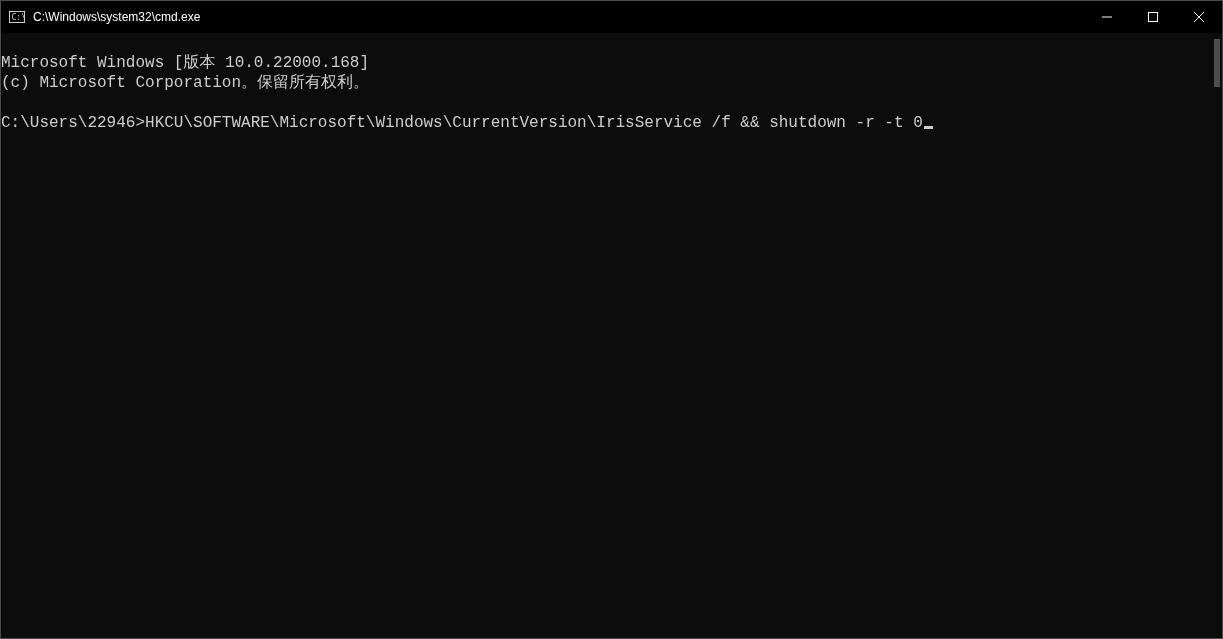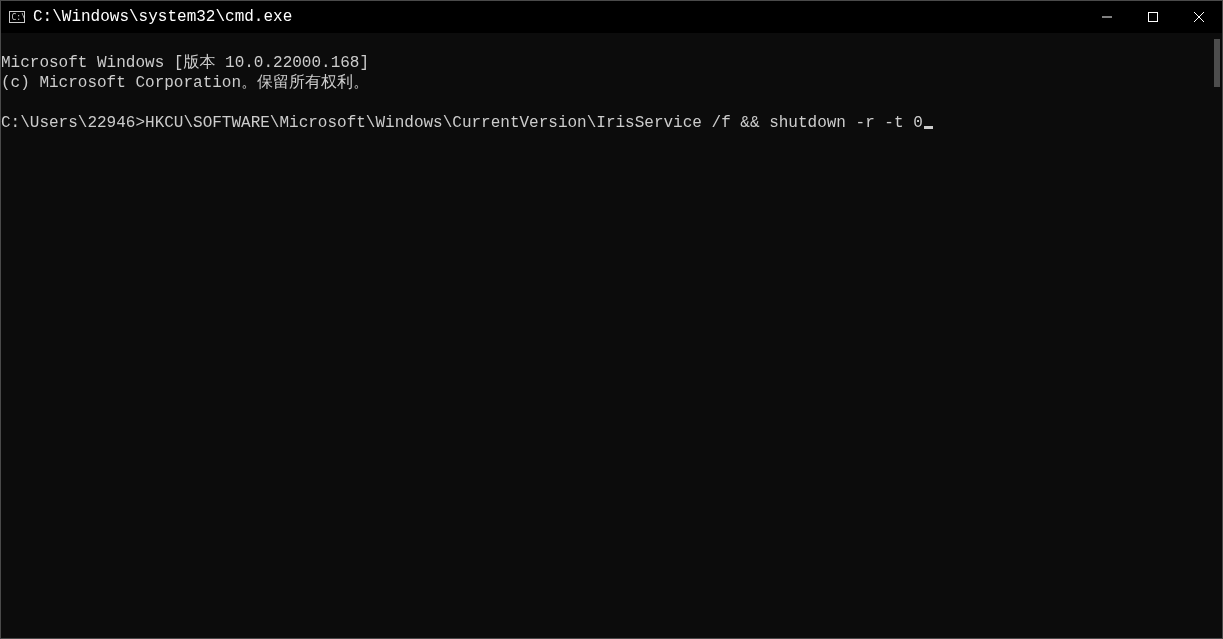--- a/index.html
+++ b/index.html
@@ -33,22 +33,22 @@
     }
     .titlebar-icon {
       width: 16px;
       height: 16px;
       display: flex;
       align-items: center;
       justify-content: center;
     }
     .titlebar-icon svg { display: block; }
     .titlebar-title {
-      font-family: Liberation Mono, monospace;
-      font-size: 16px;
+      font-family: Liberation Sans, sans-serif;
+      font-size: 12px;
       color: #ffffff;
     }
     .titlebar-controls {
       display: flex;
       height: 100%;
     }
     .winbtn {
       width: 46px;
       height: 32px;
       display: flex;

